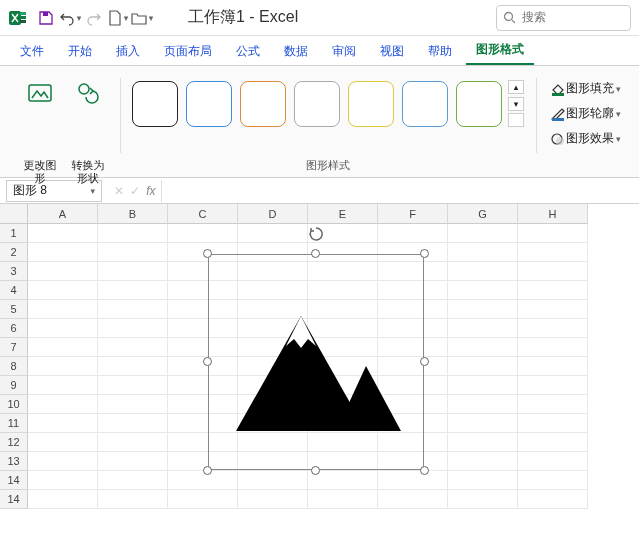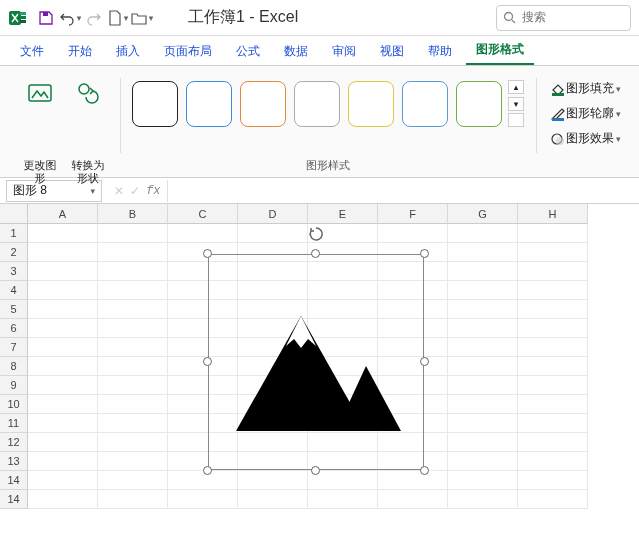--- a/index.html
+++ b/index.html
@@ -213,21 +213,21 @@
 </div>
 
 <div class="fbar">
   <div class="namebox">
     <span>图形 8</span>
     <span class="dd">▾</span>
   </div>
   <div class="fx-area">
     <span style="color:#ccc;">✕</span>
     <span style="color:#ccc;">✓</span>
-    <span style="font-style:italic;font-family:Liberation Mono, monospace;">fx</span>
+    <span style="font-style:italic;">fx</span>
   </div>
   <input class="formula-input" style="">
 </div>
 
 <div class="sheet" id="sheet">
   <div class="corner"></div>
   <div class="colheads" id="colheads">
       <div class="colhead">A</div>
       <div class="colhead">B</div>
       <div class="colhead">C</div>

